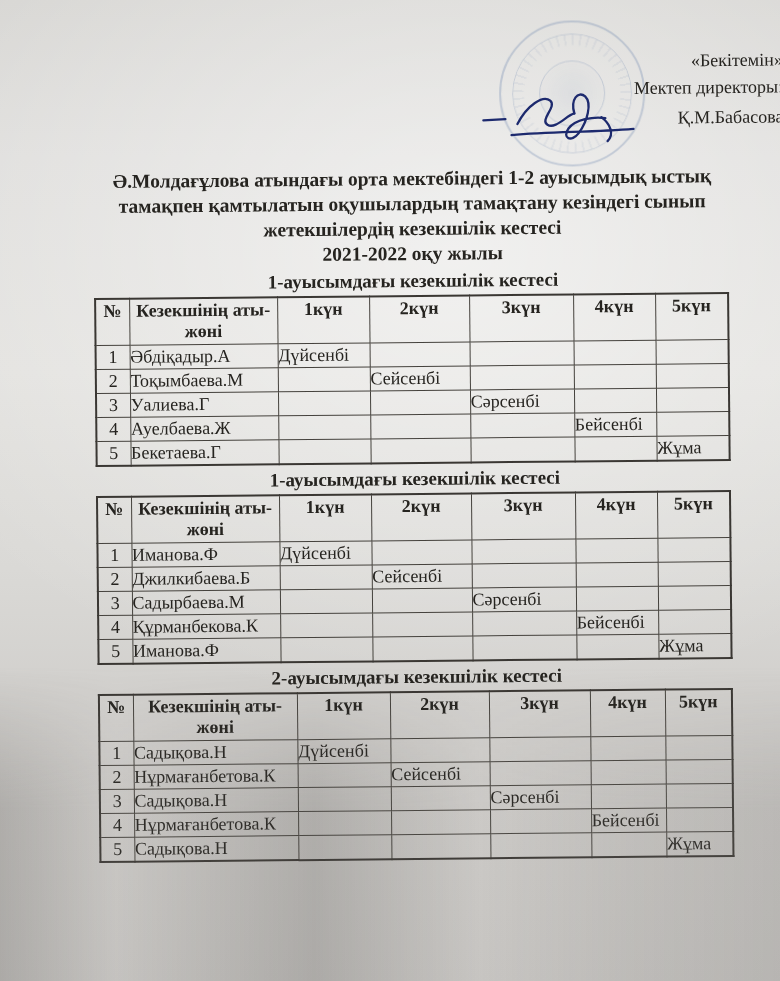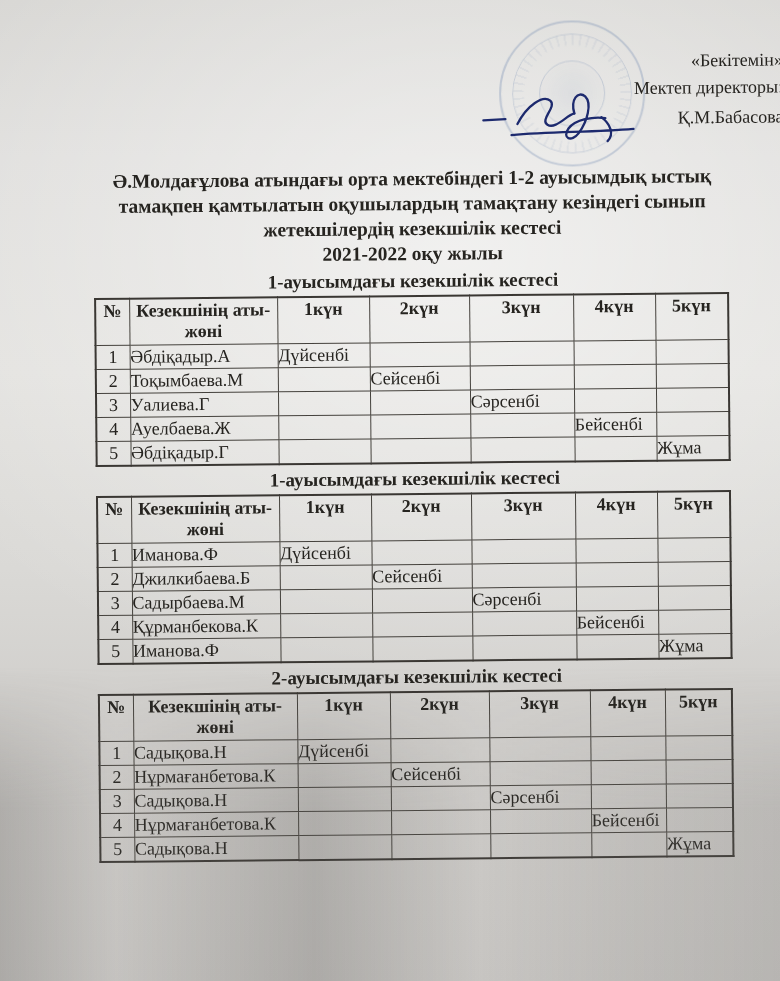--- a/index.html
+++ b/index.html
@@ -142,21 +142,21 @@
               <td class="c-num">4</td>
               <td class="c-name">Ауелбаева.Ж</td>
               <td class="c-day"></td>
               <td class="c-day"></td>
               <td class="c-day"></td>
               <td class="c-day">Бейсенбі</td>
               <td class="c-day"></td>
             </tr>
             <tr>
               <td class="c-num">5</td>
-              <td class="c-name">Әбдіқадыр.Г</td>
+              <td class="c-name">Бекетаева.Г</td>
               <td class="c-day"></td>
               <td class="c-day"></td>
               <td class="c-day"></td>
               <td class="c-day"></td>
               <td class="c-day">Жұма</td>
             </tr>
           </tbody>
         </table>
 
       <div class="caption">1-ауысымдағы кезекшілік кестесі</div>

